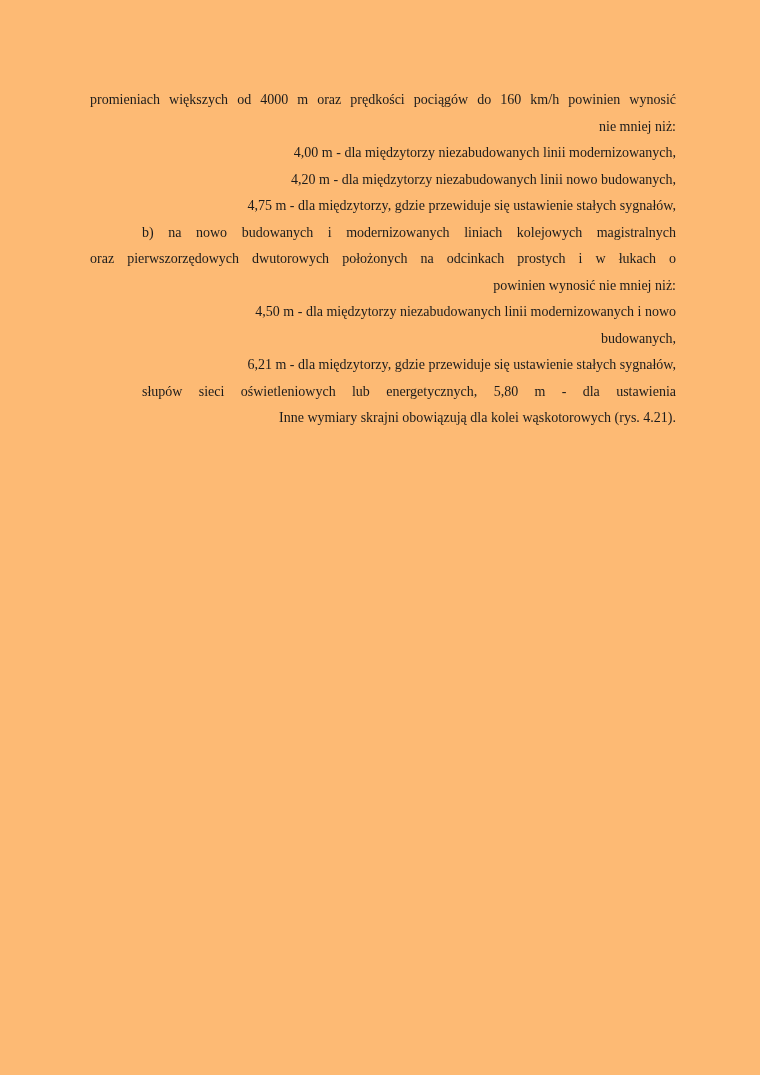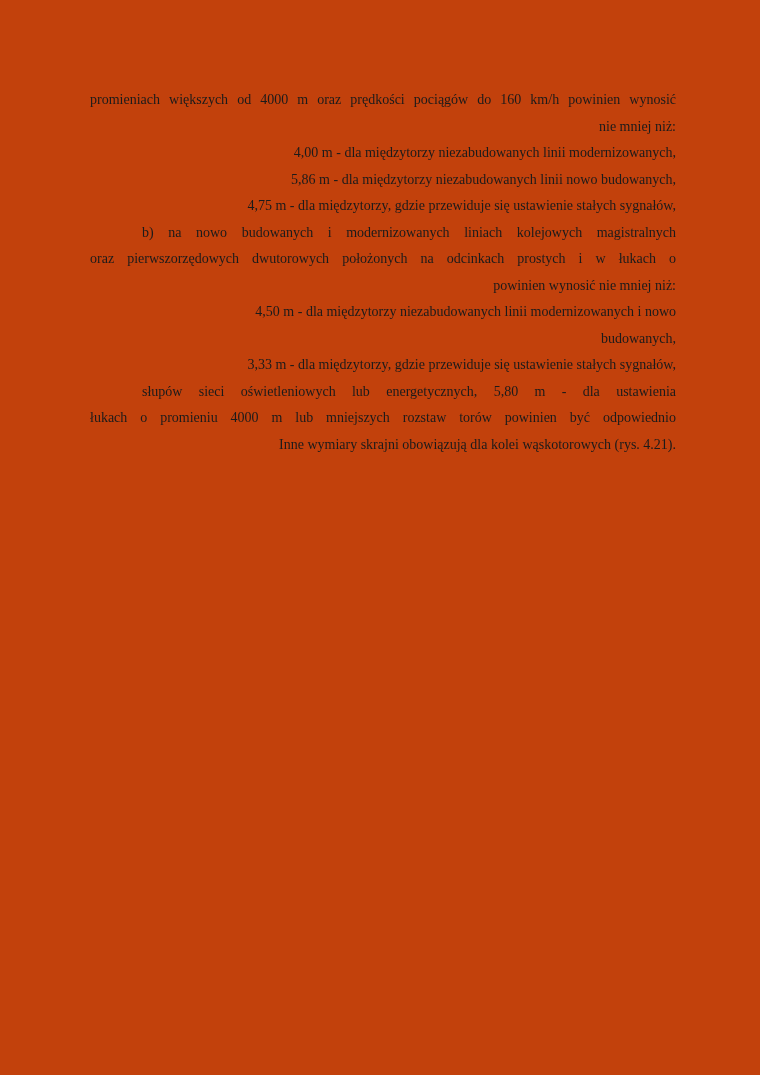--- a/index.html
+++ b/index.html
@@ -4,21 +4,21 @@
 <style>
   html, body {
     margin: 0;
     padding: 0;
     background: #ffffff;
   }
   .page {
     position: relative;
     width: 760px;
     height: 1075px;
-    background: #c2410c;
+    background: #fdba74;
     overflow: hidden;
     font-family: "Liberation Serif", "DejaVu Serif", serif;
     color: #1b1b1b;
   }
   .text-block {
     position: absolute;
     top: 87px;
     left: 90px;
     width: 586px;
     font-size: 14px;
@@ -41,25 +41,24 @@
   }
 </style>
 </head>
 <body>
 
 <div class="page">
   <div class="text-block">
     <div class="line j">promieniach większych od 4000 m oraz prędkości pociągów do 160 km/h powinien wynosić</div>
     <div class="line">nie mniej niż:</div>
     <div class="line ind">4,00 m - dla międzytorzy niezabudowanych linii modernizowanych,</div>
-    <div class="line ind">5,86 m - dla międzytorzy niezabudowanych linii nowo budowanych,</div>
+    <div class="line ind">4,20 m - dla międzytorzy niezabudowanych linii nowo budowanych,</div>
     <div class="line ind">4,75 m - dla międzytorzy, gdzie przewiduje się ustawienie stałych sygnałów,</div>
     <div class="line ind j">b) na nowo budowanych i modernizowanych liniach kolejowych magistralnych</div>
     <div class="line j">oraz pierwszorzędowych dwutorowych położonych na odcinkach prostych i w łukach o</div>
     <div class="line">powinien wynosić nie mniej niż:</div>
     <div class="line ind">4,50 m - dla międzytorzy niezabudowanych linii modernizowanych i nowo</div>
     <div class="line ind">budowanych,</div>
-    <div class="line ind">3,33 m - dla międzytorzy, gdzie przewiduje się ustawienie stałych sygnałów,</div>
+    <div class="line ind">6,21 m - dla międzytorzy, gdzie przewiduje się ustawienie stałych sygnałów,</div>
     <div class="line ind j">słupów sieci oświetleniowych lub energetycznych, 5,80 m - dla ustawienia</div>
-    <div class="line j">łukach o promieniu 4000 m lub mniejszych rozstaw torów powinien być odpowiednio</div>
     <div class="line ind">Inne wymiary skrajni obowiązują dla kolei wąskotorowych (rys. 4.21).</div>
   </div>
 </div>
 
 </body></html>

